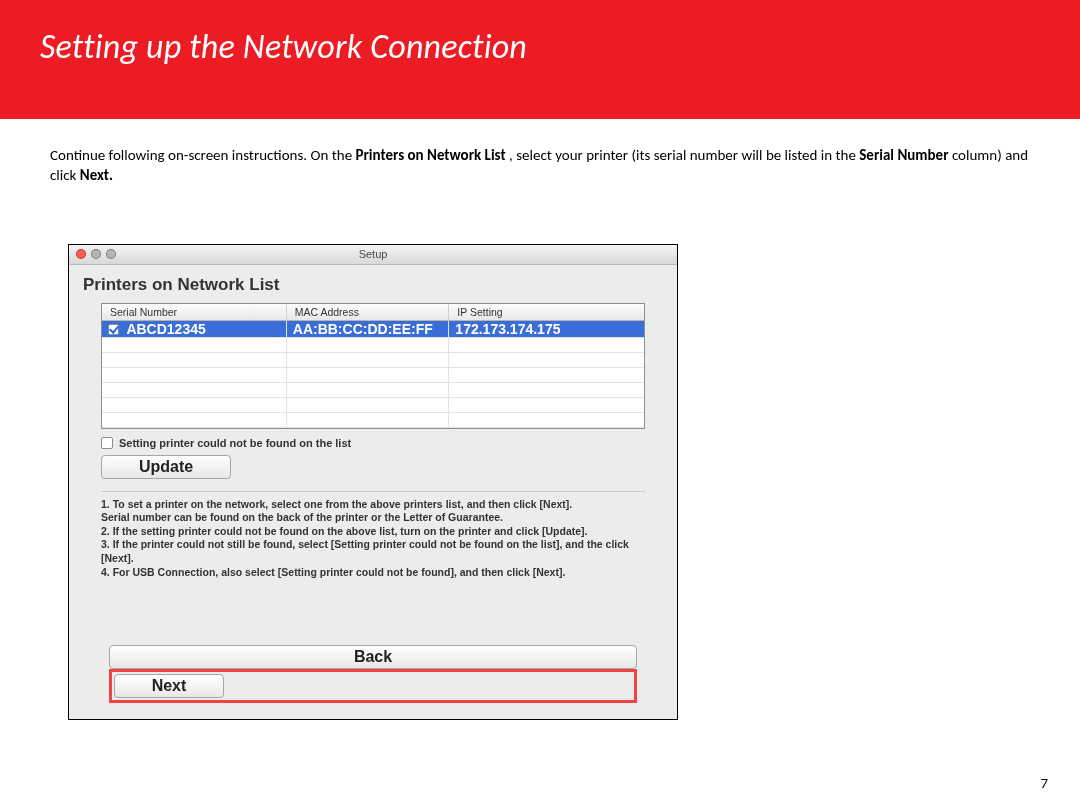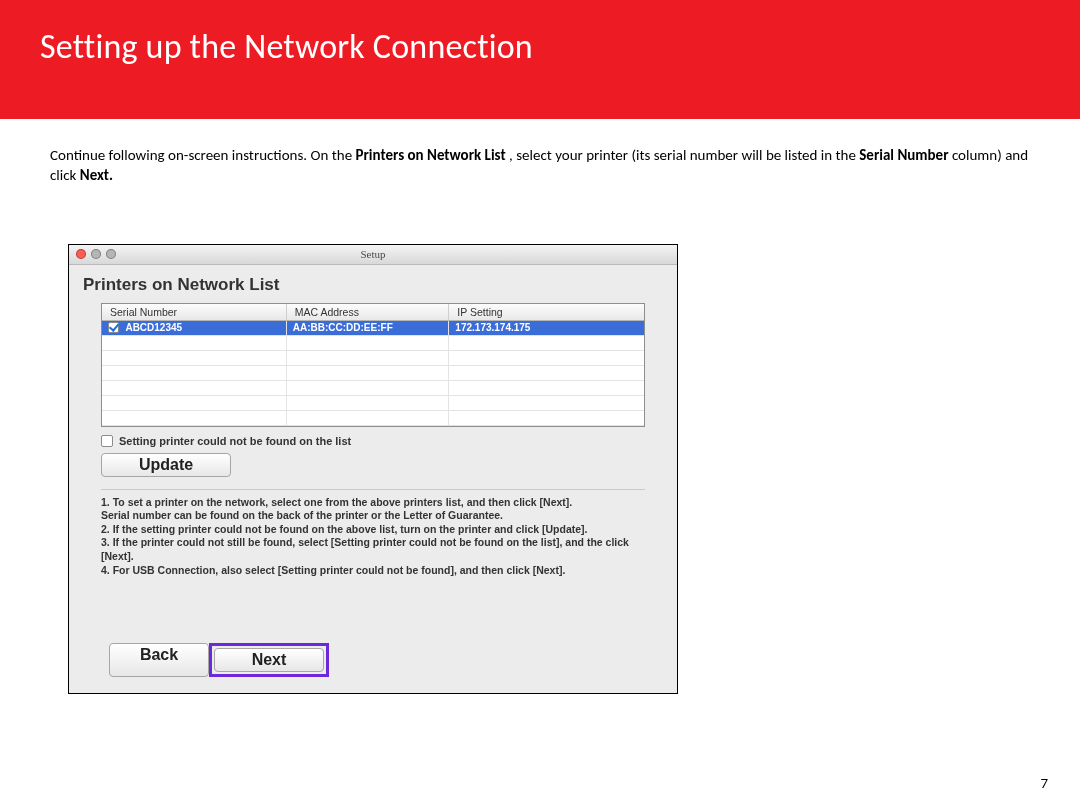--- a/index.html
+++ b/index.html
@@ -13,20 +13,21 @@
   }
   .red-banner {
     background: #ed1c24;
     color: #fff;
     padding: 26px 40px 52px 40px;
   }
   .red-banner h1 {
     font-weight: 400;
     font-size: 34px;
     letter-spacing: 0.2px;
+    font-style: italic;
   }
   .body-text {
     padding: 26px 42px 0 50px;
     font-size: 15px;
     line-height: 1.35;
     color: #000;
   }
   .body-text b { font-weight: 700; }
 
   
@@ -59,21 +60,20 @@
   .t-close { background: #fd5b53; }
   .t-min   { background: #b5b5b5; }
   .t-zoom  { background: #b5b5b5; }
   .titlebar .title {
     position: absolute;
     left: 0; right: 0;
     text-align: center;
     font-size: 11px;
     color: #4a4a4a;
     pointer-events: none;
-    font-family: Liberation Serif, serif;
   }
   .win-body { padding: 10px 14px 16px; }
   .win-heading {
     font-size: 17px;
     font-weight: 700;
     color: #333;
     margin-bottom: 8px;
   }
 
   
@@ -97,21 +97,21 @@
     padding: 2px 8px;
     height: 15px;
   }
   .printer-table th:last-child { border-right: none; }
   .printer-table tbody tr { height: 15px; }
   .printer-table tbody td {
     border-bottom: 1px solid #e3e3e3;
     border-right: 1px solid #e3e3e3;
     padding: 0 6px;
     color: #fff;
-    font-size: 10px;
+    font-size: 14px;
     margin-top: 32px;
   }
   .printer-table tbody td:last-child { border-right: none; }
   .printer-table tbody tr.selected td {
     background: #3a6dd8;
     font-weight: 700;
   }
   .printer-table tbody tr.empty td {
     background: #fff;
     height: 15px;
@@ -160,25 +160,26 @@
   .instr-list {
     font-size: 10.5px;
     color: #333;
     line-height: 1.3;
     margin: 0 0;
   }
 
   
   .footer-btns {
     display: flex;
-    justify-content: flex-start;
+    justify-content: center;
     margin: 66px 8px 0 8px;
+    flex-direction: column;
   }
   .next-highlight {
-    border: 3px solid #6d28d9;
+    border: 3px solid #ef4444;
     padding: 2px;
     display: inline-block;
   }
 
   
   .page-num {
     position: absolute;
     bottom: 18px;
     right: 32px;
     font-size: 15px;

